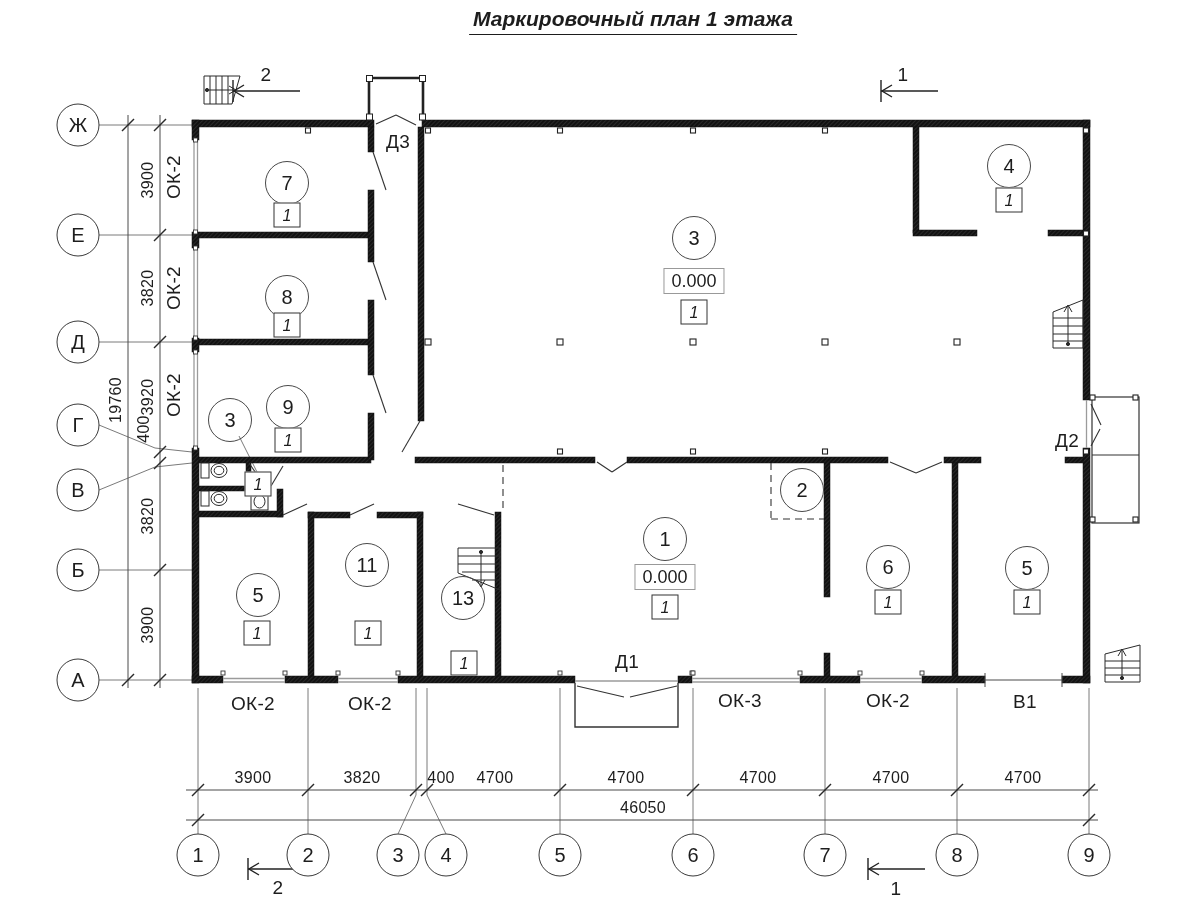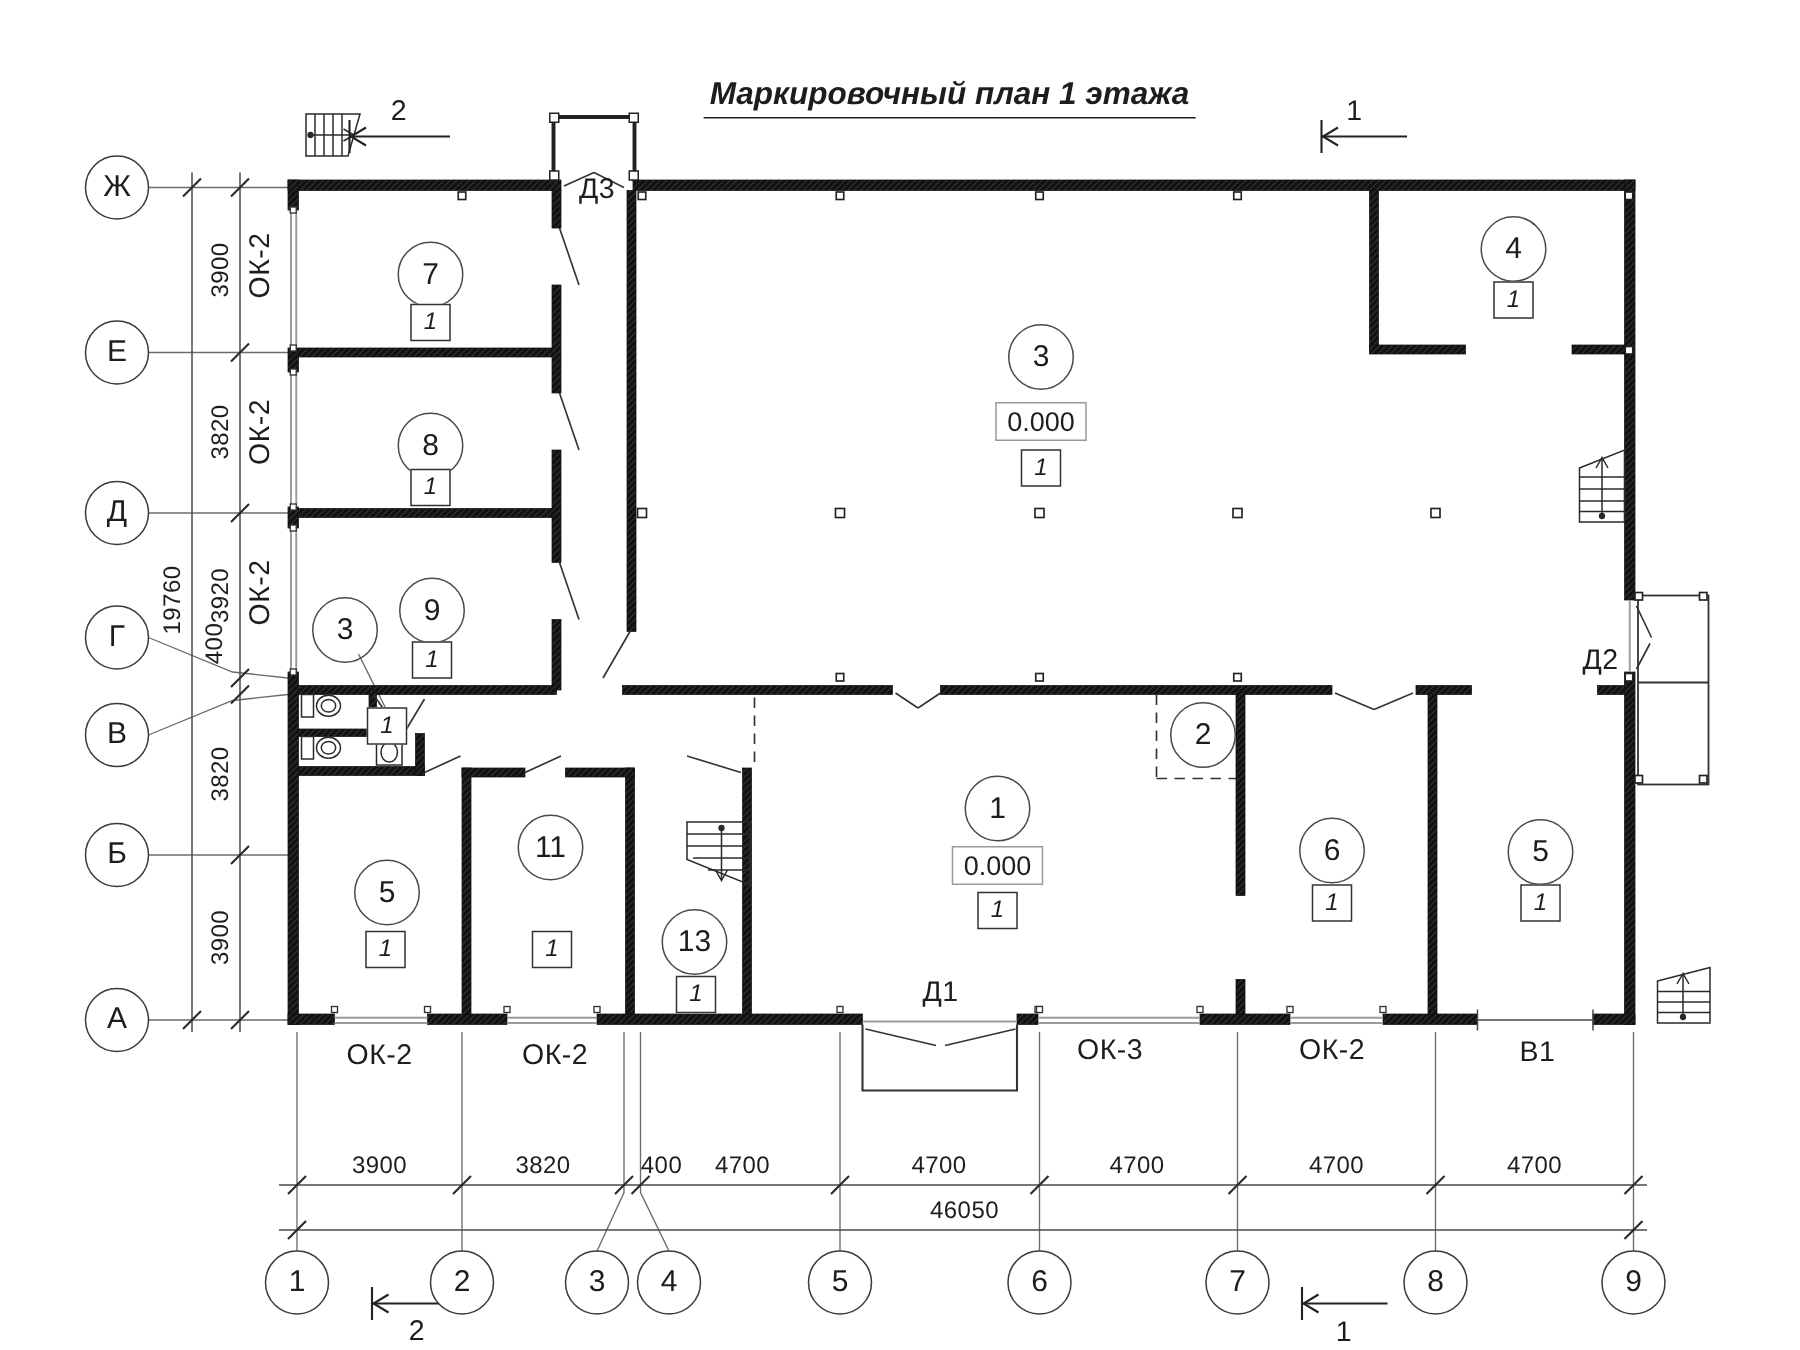--- a/index.html
+++ b/index.html
@@ -15,21 +15,21 @@
         font-size:20px;transform:translate(-50%,-50%);}
   .rmc{position:absolute;width:42px;height:42px;border:1.1px solid #4a4a4a;border-radius:50%;
        background:transparent;display:flex;align-items:center;justify-content:center;
        font-size:20px;transform:translate(-50%,-50%);}
   .fsq{position:absolute;width:25px;height:23px;border:1.3px solid #333;background:#fff;
        display:flex;align-items:center;justify-content:center;font-size:16px;font-style:italic;
        transform:translate(-50%,-50%);}
   .elev{position:absolute;border:1px solid #999;background:#fff;padding:0 7px;height:24px;
         display:flex;align-items:center;font-size:18px;transform:translate(-50%,-50%);}
   .title{position:absolute;transform:translate(-50%,-50%);font-size:21px;font-style:italic;
-         font-weight:bold;border-bottom:1.6px solid #1d1d1d;padding:0 4px 3px;margin-top:44px;}
+         font-weight:bold;border-bottom:1.6px solid #1d1d1d;padding:0 4px 3px;}
   .sec{font-size:19px;}
 </style>
 </head>
 <body>
 
 <div id="sheet">
 
 <svg id="linework" width="1200" height="900" viewBox="0 0 1200 900">
   <defs>
     <pattern id="wh" width="3" height="3" patternUnits="userSpaceOnUse" patternTransform="rotate(45)">
@@ -383,31 +383,31 @@
 
 <div class="rmc" style="left:258px;top:595px">5</div>
 <div class="fsq" style="left:257px;top:633px">1</div>
 
 <div class="rmc" style="left:367px;top:565px">11</div>
 <div class="fsq" style="left:368px;top:633px">1</div>
 
 <div class="rmc" style="left:230px;top:420px">3</div>
 <div class="fsq" style="left:258px;top:484px">1</div>
 
-<div class="rmc" style="left:463px;top:628px">13</div>
+<div class="rmc" style="left:463px;top:598px">13</div>
 <div class="fsq" style="left:464px;top:663px">1</div>
 
 <div class="lbl big rot" style="left:174px;top:177px">ОК-2</div>
 <div class="lbl big rot" style="left:174px;top:288px">ОК-2</div>
 <div class="lbl big rot" style="left:174px;top:395px">ОК-2</div>
 <div class="lbl big" style="left:253px;top:704px">ОК-2</div>
 <div class="lbl big" style="left:370px;top:704px">ОК-2</div>
 <div class="lbl big" style="left:740px;top:701px">ОК-3</div>
 <div class="lbl big" style="left:888px;top:701px">ОК-2</div>
-<div class="lbl big" style="left:398px;top:127px">Д3</div>
+<div class="lbl big" style="left:398px;top:142px">Д3</div>
 <div class="lbl big" style="left:627px;top:662px">Д1</div>
 <div class="lbl big" style="left:1067px;top:441px">Д2</div>
 <div class="lbl big" style="left:1025px;top:702px">В1</div>
 
 <div class="lbl sec" style="left:266px;top:75px">2</div>
 <div class="lbl sec" style="left:903px;top:75px">1</div>
 <div class="lbl sec" style="left:278px;top:888px">2</div>
 <div class="lbl sec" style="left:896px;top:889px">1</div>
 
 </div>

